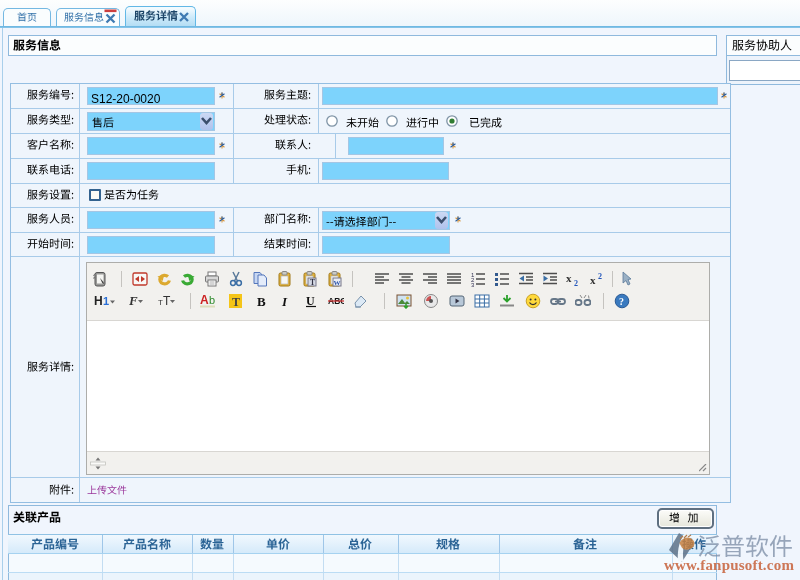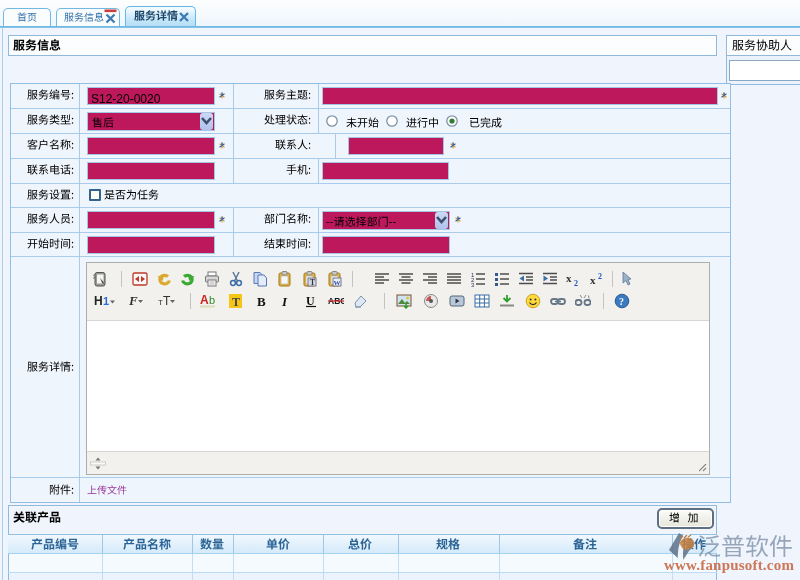--- a/index.html
+++ b/index.html
@@ -1,12 +1,12 @@
 <!DOCTYPE html>
-<html><head><meta charset="utf-8"><style>html,body{margin:0;padding:0}body{width:800px;height:580px;position:relative;overflow:hidden;font-family:"Liberation Sans",sans-serif;background:#ffffff}div{box-sizing:border-box}.in{position:absolute;background:#be185d;border:1px solid #a4c6e4}</style></head><body>
+<html><head><meta charset="utf-8"><style>html,body{margin:0;padding:0}body{width:800px;height:580px;position:relative;overflow:hidden;font-family:"Liberation Sans",sans-serif;background:#ffffff}div{box-sizing:border-box}.in{position:absolute;background:#7dd3fc;border:1px solid #a4c6e4}</style></head><body>
 <div style="position:absolute;left:0px;top:28px;width:800px;height:552px;background:#f0f5fd"></div>
 <div style="position:absolute;left:0px;top:0px;width:800px;height:26px;background:linear-gradient(180deg,#fdfefe,#eef6fc)"></div>
 <div style="position:absolute;left:0px;top:26px;width:800px;height:2px;background:linear-gradient(180deg,#66b3e0,#8ec8ea)"></div>
 <div style="position:absolute;left:2px;top:28px;width:1px;height:552px;background:#a9cfeb"></div>
 <div style="position:absolute;left:3px;top:8px;width:48px;height:18px;background:#fafdfe;border:1px solid #74b8e2;border-bottom:none;border-radius:5px 5px 0 0"></div>
 <div style="position:absolute;left:17px;top:12px;"><svg width="21" height="14" viewBox="0 0 21 14" fill="#2d6da6" xmlns="http://www.w3.org/2000/svg">
       <path transform="translate(0 8.8) scale(0.01)" d="M243 -312H755V-210H243ZM243 -373V-472H755V-373ZM243 -150H755V-44H243ZM228 -815C259 -782 294 -736 313 -702H54V-632H456C450 -602 442 -568 433 -539H168V80H243V23H755V80H833V-539H512L546 -632H949V-702H696C725 -737 757 -779 785 -820L702 -842C681 -800 643 -742 611 -702H345L389 -725C370 -758 331 -808 294 -844Z"></path>
       <path transform="translate(10 8.8) scale(0.01)" d="M464 -462V-281C464 -174 421 -55 50 19C66 35 87 64 96 80C485 -4 541 -143 541 -280V-462ZM545 -110C661 -56 812 27 885 83L932 23C854 -32 703 -111 589 -161ZM171 -595V-128H248V-525H760V-130H839V-595H478C497 -630 517 -673 535 -715H935V-785H74V-715H449C437 -676 419 -631 403 -595Z"></path>
     </svg></div>
 <div style="position:absolute;left:56px;top:8px;width:64px;height:18px;background:#fafdfe;border:1px solid #74b8e2;border-bottom:none;border-radius:5px 5px 0 0"></div>

